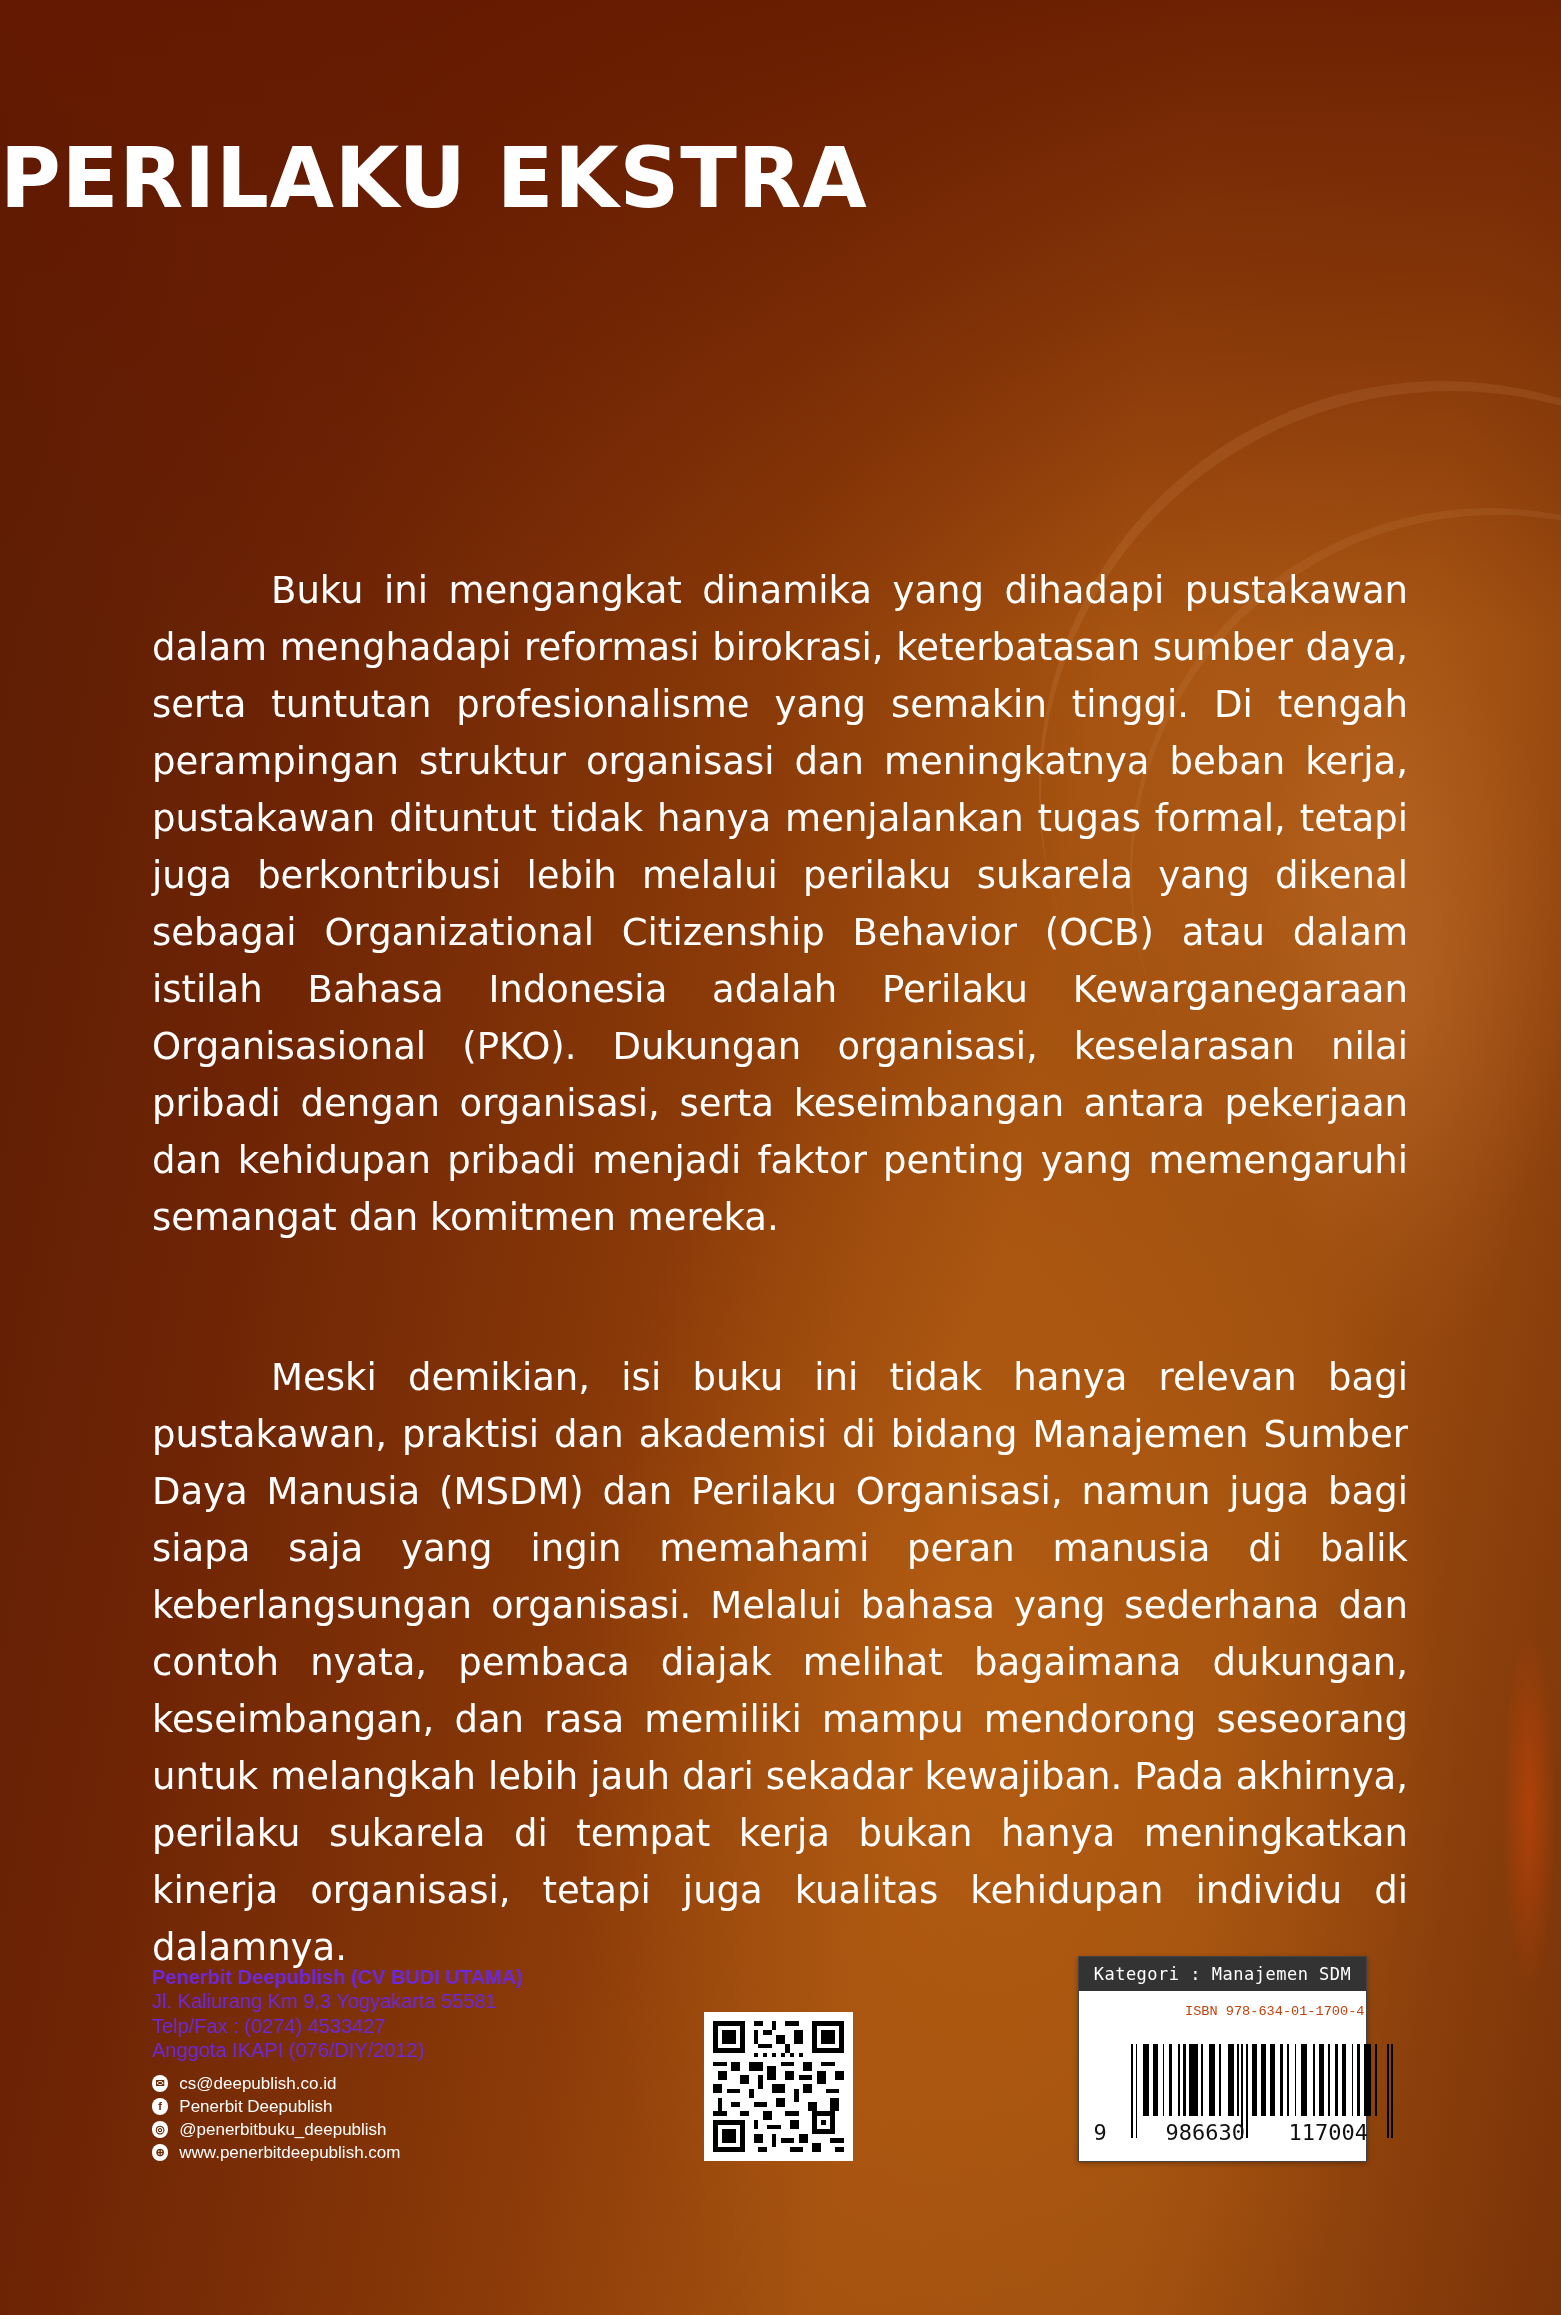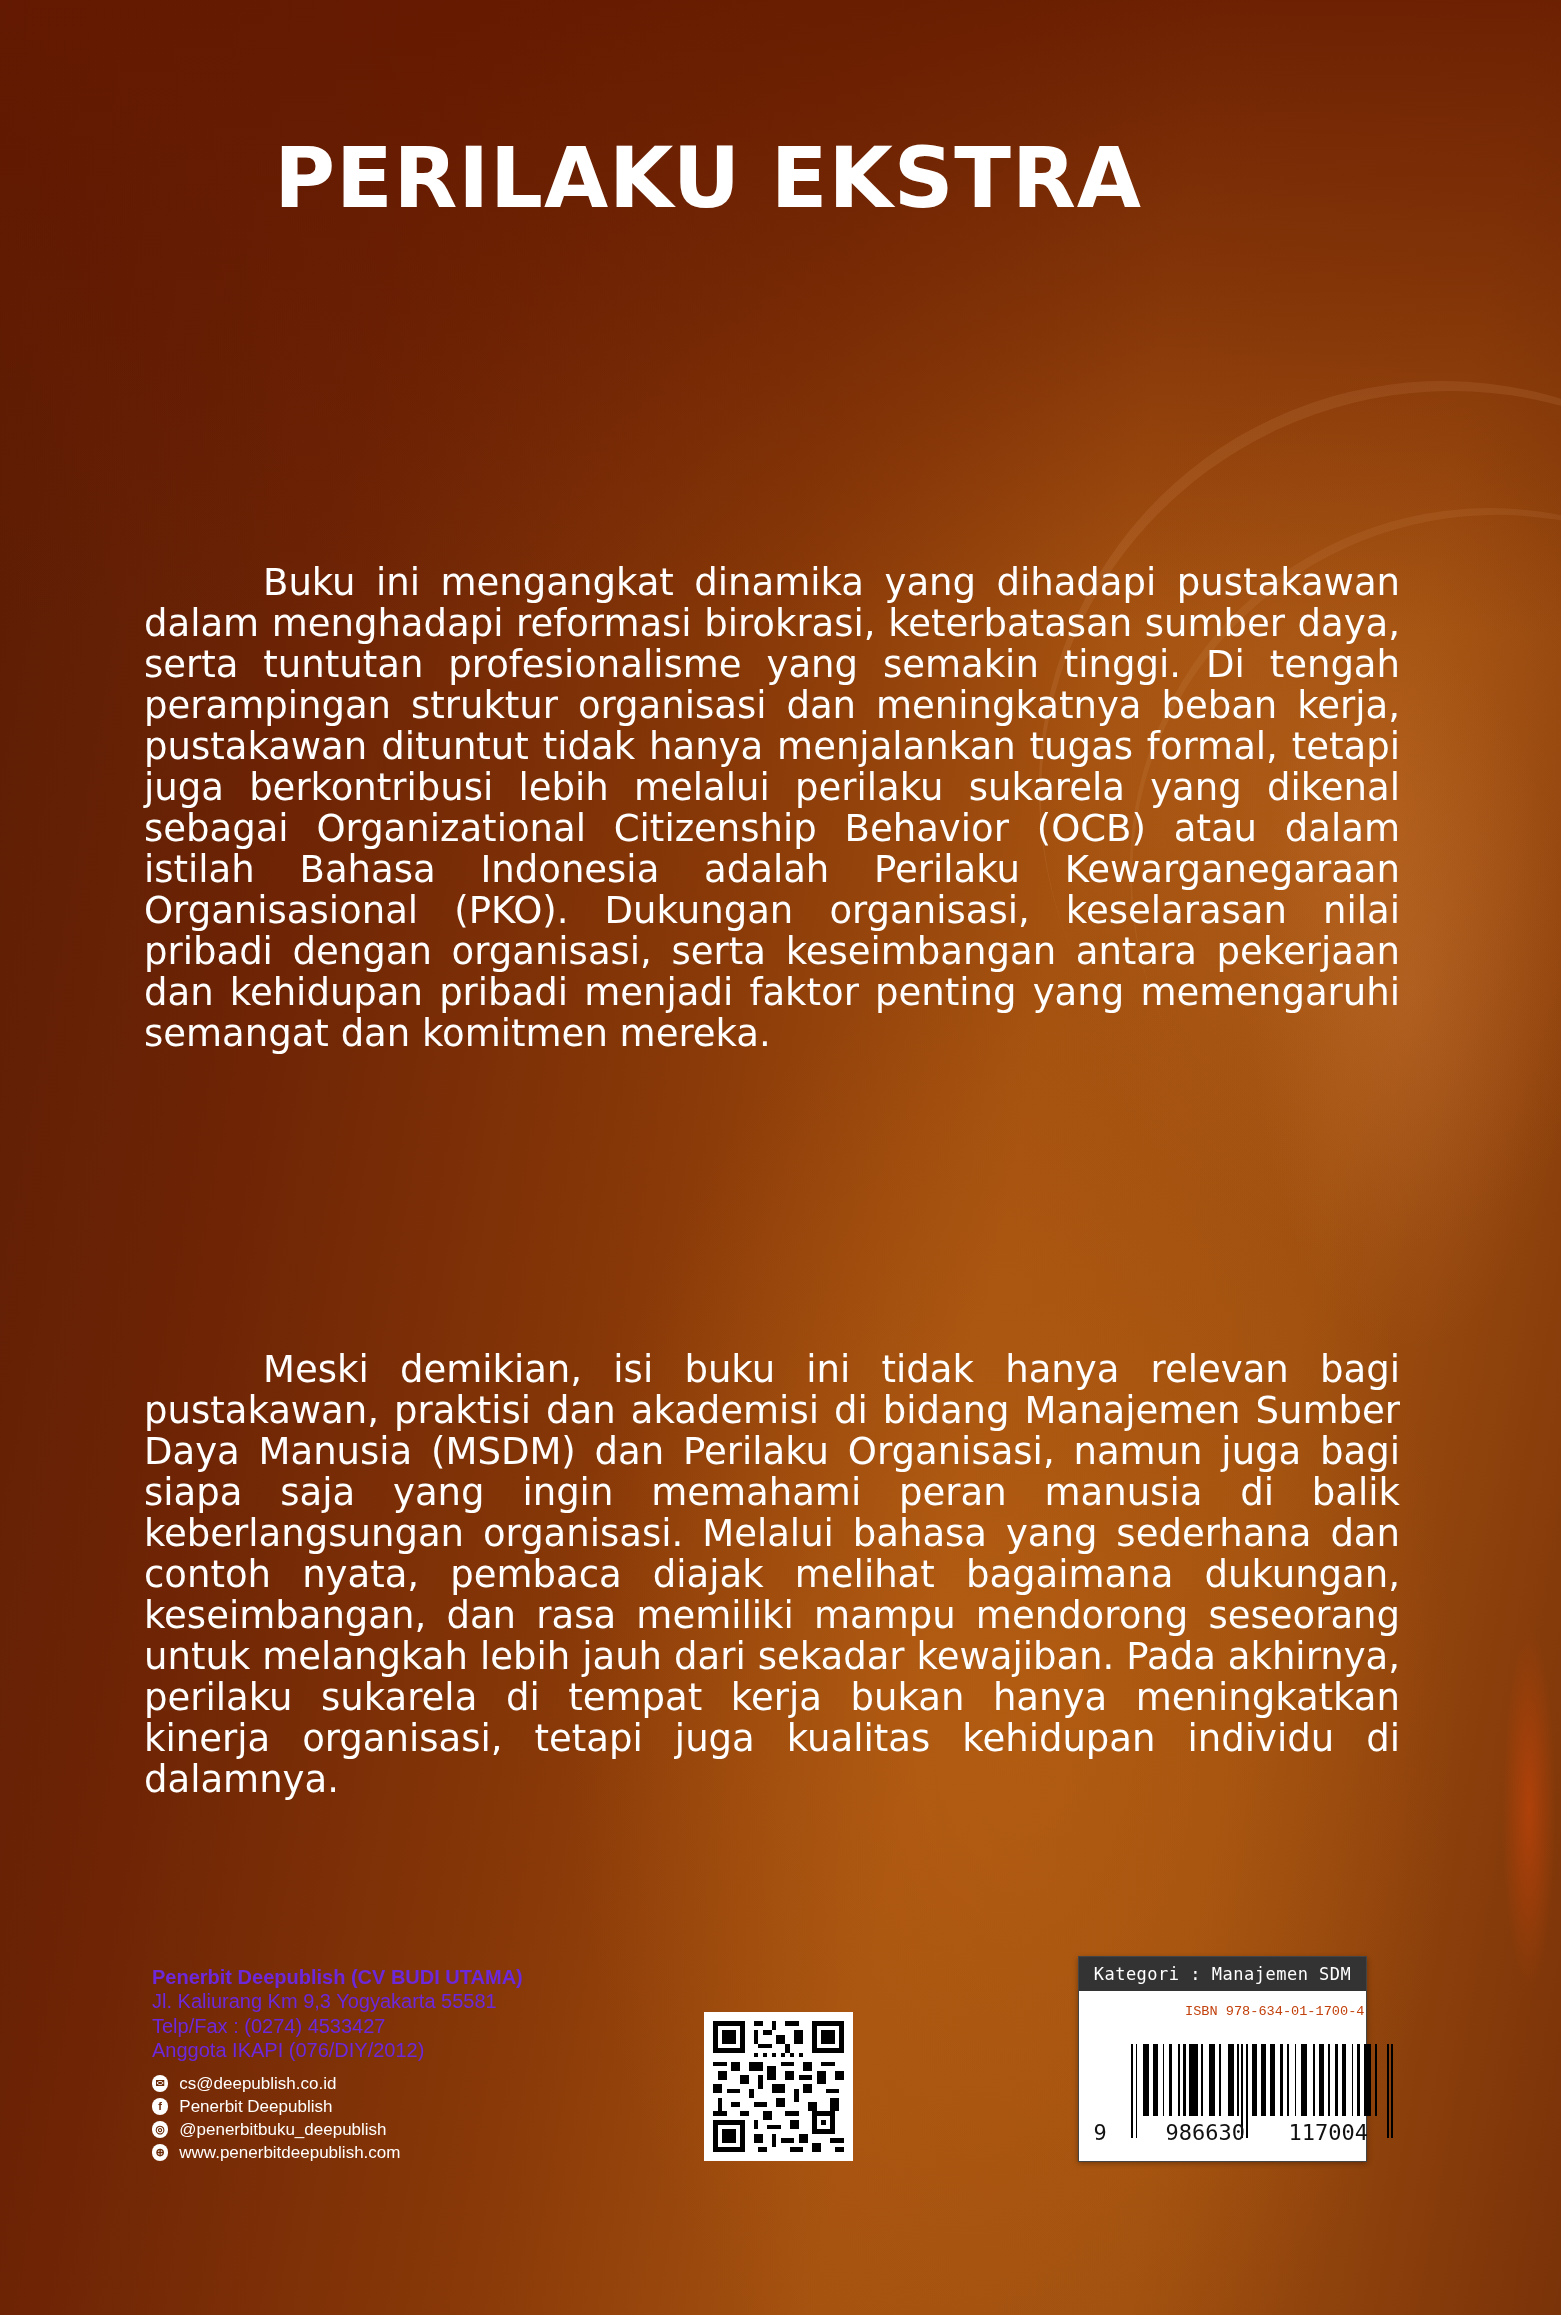--- a/index.html
+++ b/index.html
@@ -35,35 +35,35 @@
     position:absolute; left:1248px; top:633px; width:326px; height:724px;
     background:radial-gradient(ellipse at center, rgba(230,150,90,0.18), rgba(230,150,90,0) 70%);
     pointer-events:none;
   }
   .red-spine {
     position:absolute; left:1502px; top:1628px; width:54px; height:362px;
     background:radial-gradient(ellipse at center, rgba(210,70,10,0.55), rgba(210,70,10,0) 70%);
     pointer-events:none;
   }
 
-  .title-block { position:absolute; left:0; top:136px; width:1416px; text-align:center; }
+  .title-block { position:absolute; left:0; top:136px; width:1416px; }
   .title-main {
     font-family:"DejaVu Sans", sans-serif; font-weight:bold;
     font-size:83px; line-height:85px; letter-spacing:0.9px; margin:0;
   }
   .title-sub {
     font-family:"DejaVu Sans", sans-serif; font-weight:normal;
     font-size:52px; line-height:56px; letter-spacing:0.9px; margin:0;
     transform:scaleX(1.0);
   }
 
   .body-text {
-    position:absolute; left:144px; width:1256px;
+    position:absolute; left:152px; width:1256px;
     font-family:"DejaVu Sans", sans-serif;
-    font-size:37px; line-height:41px;
+    font-size:37px; line-height:57px;
     text-align:justify; text-align-last:left;
     color:#fff;
   }
   .para1 { top:525px; }
   .para2 { top:1312px; }
   .indent { display:inline-block; width:119px; }
 
   .publisher {
     position:absolute; left:152px; top:1965px;
     font-family:"Liberation Sans", sans-serif; font-size:20px; line-height:24.4px; color:#6d28d9;

